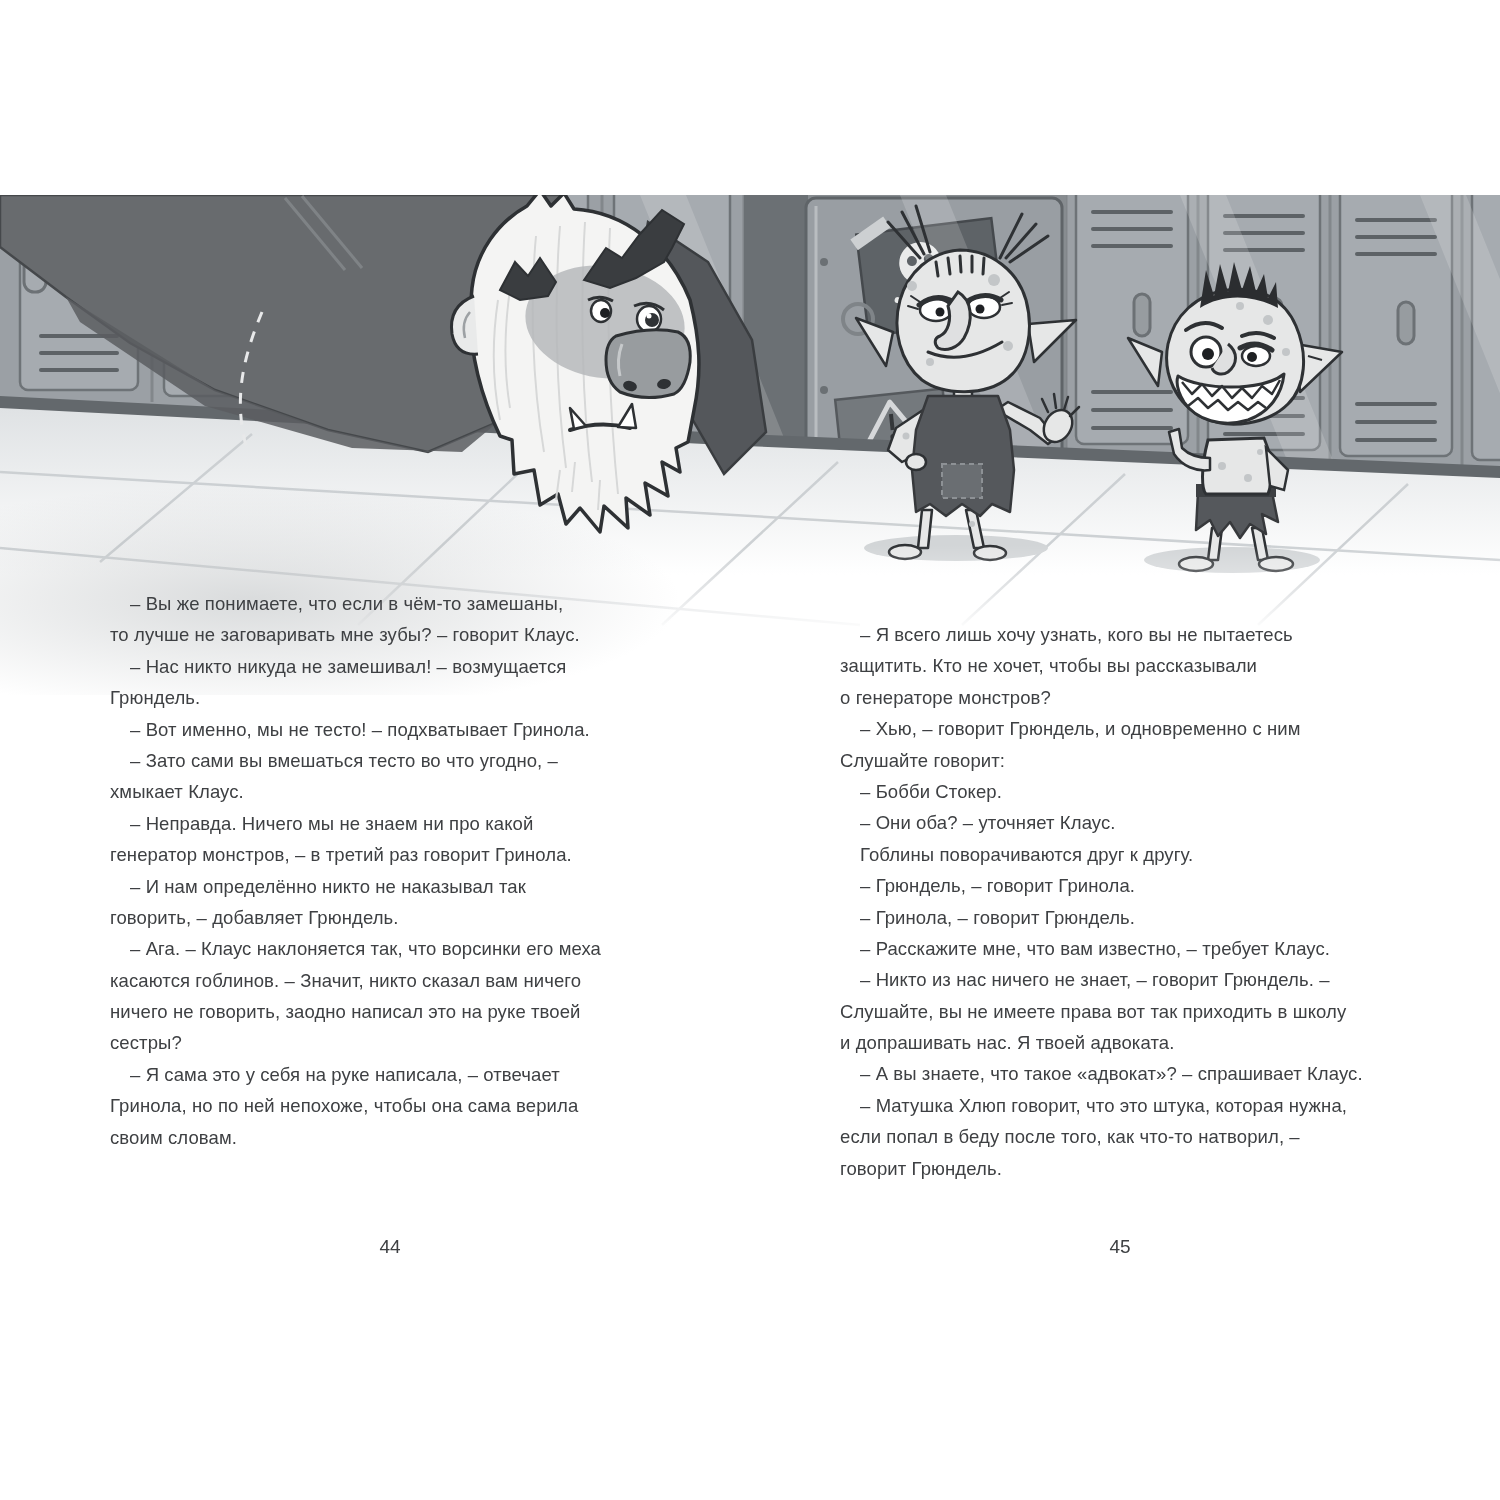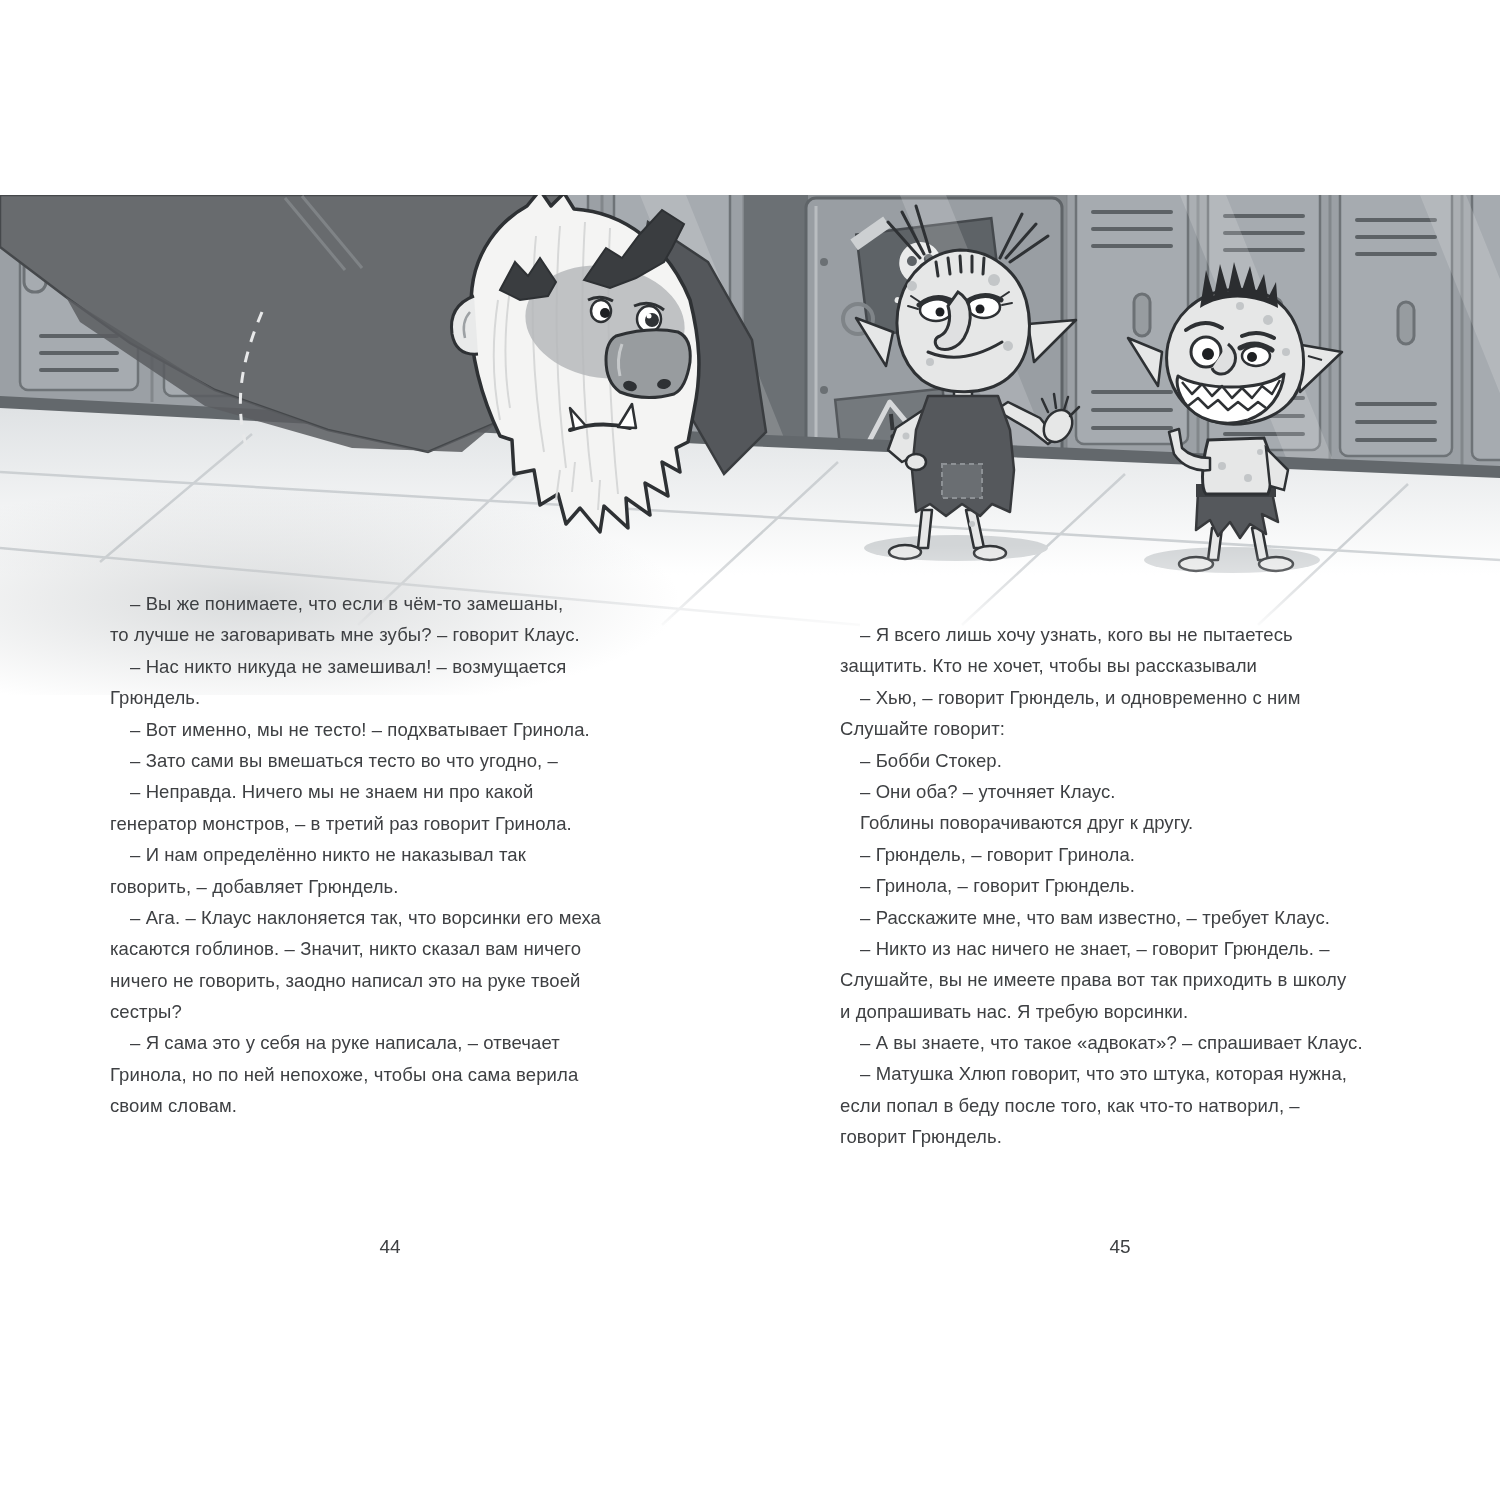--- a/index.html
+++ b/index.html
@@ -349,46 +349,48 @@
     </svg>
   </div>
 
   <div class="page-col left" id="left-lines">
       <div class="line indent">– Вы же понимаете, что если в чём-то замешаны,</div>
       <div class="line">то лучше не заговаривать мне зубы? – говорит Клаус.</div>
       <div class="line indent">– Нас никто никуда не замешивал! – возмущается</div>
       <div class="line">Грюндель.</div>
       <div class="line indent">– Вот именно, мы не тесто! – подхватывает Гринола.</div>
       <div class="line indent">– Зато сами вы вмешаться тесто во что угодно, –</div>
+      <div class="line">хмыкает Клаус.</div>
       <div class="line indent">– Неправда. Ничего мы не знаем ни про какой</div>
       <div class="line">генератор монстров, – в третий раз говорит Гринола.</div>
       <div class="line indent">– И нам определённо никто не наказывал так</div>
       <div class="line">говорить, – добавляет Грюндель.</div>
       <div class="line indent">– Ага. – Клаус наклоняется так, что ворсинки его меха</div>
       <div class="line">касаются гоблинов. – Значит, никто сказал вам ничего</div>
       <div class="line">ничего не говорить, заодно написал это на руке твоей</div>
       <div class="line">сестры?</div>
       <div class="line indent">– Я сама это у себя на руке написала, – отвечает</div>
       <div class="line">Гринола, но по ней непохоже, чтобы она сама верила</div>
       <div class="line">своим словам.</div>
     </div>
   <div class="page-col right" id="right-lines">
       <div class="line indent">– Я всего лишь хочу узнать, кого вы не пытаетесь</div>
       <div class="line">защитить. Кто не хочет, чтобы вы рассказывали</div>
+      <div class="line">о генераторе монстров?</div>
       <div class="line indent">– Хью, – говорит Грюндель, и одновременно с ним</div>
       <div class="line">Слушайте говорит:</div>
       <div class="line indent">– Бобби Стокер.</div>
       <div class="line indent">– Они оба? – уточняет Клаус.</div>
       <div class="line indent">Гоблины поворачиваются друг к другу.</div>
       <div class="line indent">– Грюндель, – говорит Гринола.</div>
       <div class="line indent">– Гринола, – говорит Грюндель.</div>
       <div class="line indent">– Расскажите мне, что вам известно, – требует Клаус.</div>
       <div class="line indent">– Никто из нас ничего не знает, – говорит Грюндель. –</div>
       <div class="line">Слушайте, вы не имеете права вот так приходить в школу</div>
-      <div class="line">и допрашивать нас. Я требую ворсинки.</div>
+      <div class="line">и допрашивать нас. Я твоей адвоката.</div>
       <div class="line indent">– А вы знаете, что такое «адвокат»? – спрашивает Клаус.</div>
       <div class="line indent">– Матушка Хлюп говорит, что это штука, которая нужна,</div>
       <div class="line">если попал в беду после того, как что-то натворил, –</div>
       <div class="line">говорит Грюндель.</div>
     </div>
 
   <div class="page-number left">44</div>
   <div class="page-number right">45</div>
 
 </div>

